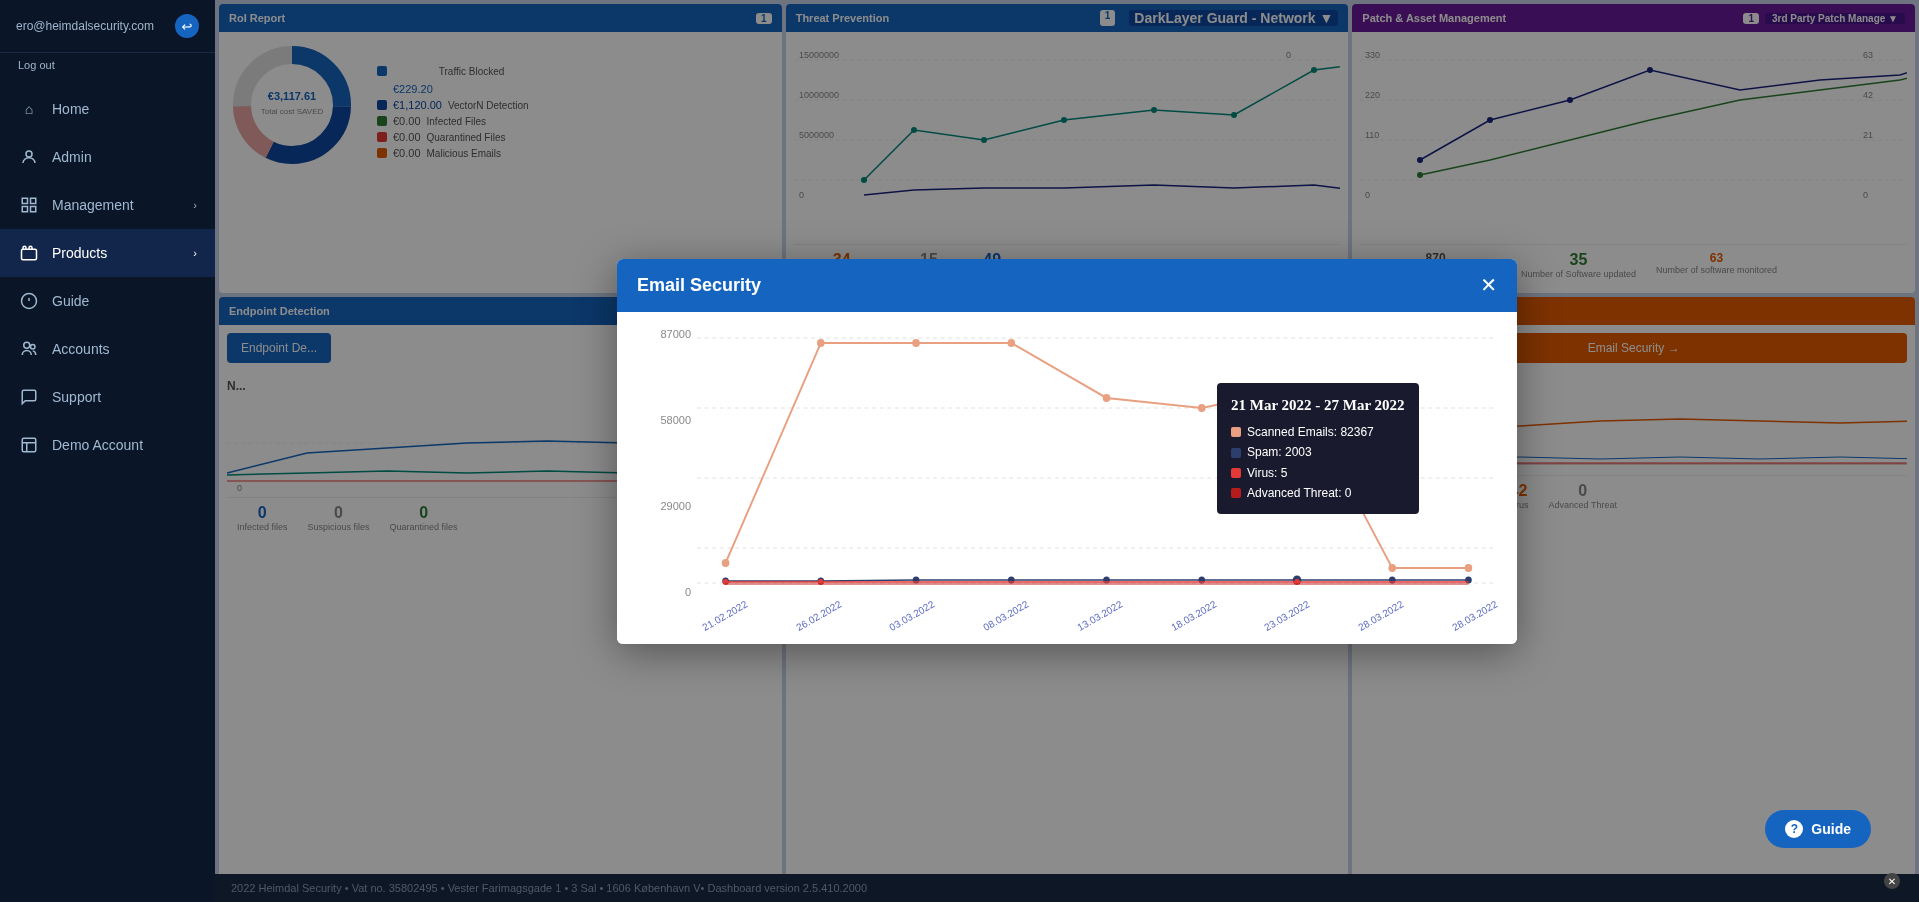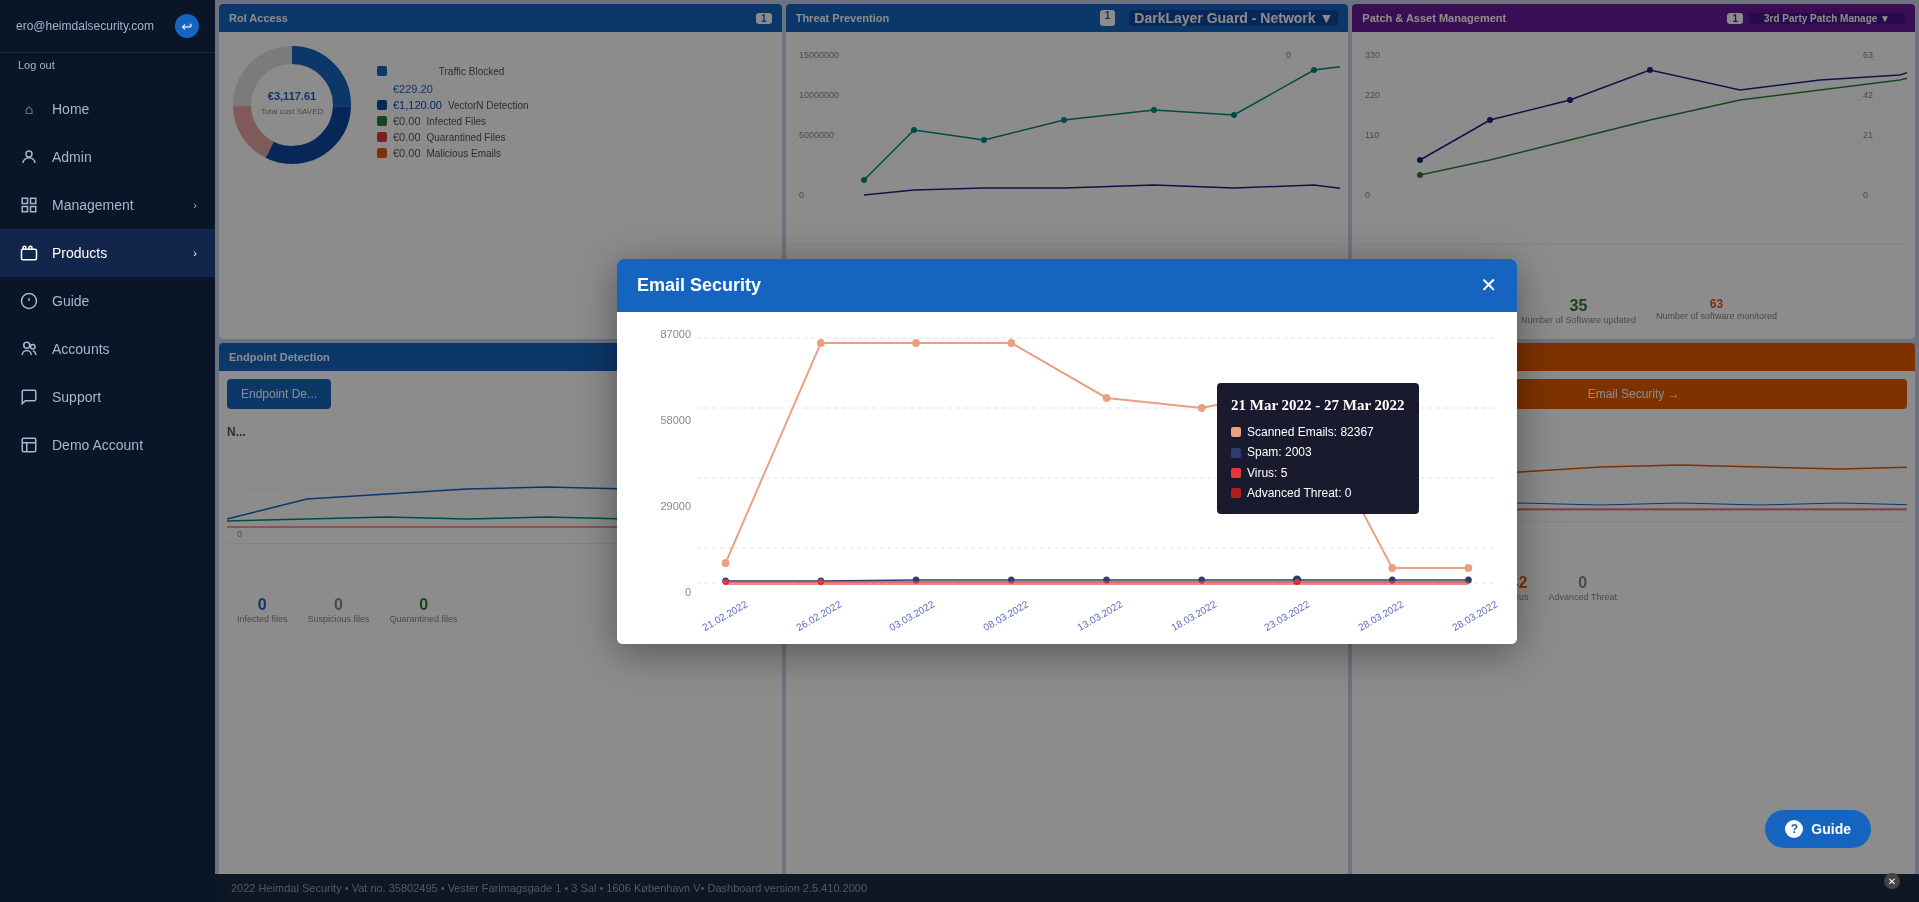--- a/index.html
+++ b/index.html
@@ -218,21 +218,21 @@
       height: calc(100% - 28px);
       position: relative;
     }
 
     .stats-footer {
       display: flex; gap: 20px;
       padding: 6px 10px;
       border-top: 1px solid #eee;
     }
     .stats-footer-item { text-align: center; }
-    .stats-footer-val { font-size: 16px; font-weight: 700; margin-top: 46px; }
+    .stats-footer-val { font-size: 16px; font-weight: 700; }
     .stats-footer-val.orange { color: #e65c00; }
     .stats-footer-val.blue { color: #1565c0; }
     .stats-footer-val.green { color: #2e7d32; }
     .stats-footer-label { font-size: 9px; color: #888; }
   </style>
 </head>
 <body>
 
 <div class="sidebar">
   <div class="sidebar-user">
@@ -322,21 +322,21 @@
       </span>
       <span class="label">Demo Account</span>
     </div>
   </div>
 </div>
 
 <div class="grid-bg">
 
   <div class="bg-card">
     <div class="bg-card-hdr blue">
-      <span>RoI Access</span>
+      <span>RoI Report</span>
       <span style="margin-left:auto;background:#fff;color:#1565c0;border-radius:3px;padding:0 5px;font-size:10px;">1</span>
     </div>
     <div class="bg-card-body">
       <div class="donut-container">
 
         <svg width="130" height="130" viewBox="0 0 130 130">
 
           <circle cx="65" cy="65" r="50" fill="none" stroke="#e0e0e0" stroke-width="18"></circle>
 
           <circle cx="65" cy="65" r="50" fill="none" stroke="#1565c0" stroke-width="18" stroke-dasharray="80 234" stroke-dashoffset="0" transform="rotate(-90 65 65)"></circle>
@@ -425,21 +425,21 @@
         </div>
       </div>
     </div>
   </div>
 
   <div class="bg-card">
     <div class="bg-card-hdr purple">
       <span>Patch &amp; Asset Management</span>
       <span style="margin-left:auto;display:flex;gap:6px;">
         <span style="background:#fff;color:#6a1b9a;border-radius:3px;padding:0 5px;font-size:10px;">1</span>
-        <span style="background:#4a148c;color:#fff;border-radius:3px;padding:0 15px;font-size:10px;">3rd Party Patch Manage ▼</span>
+        <span style="background:#4a148c;color:#fff;border-radius:3px;padding:0 7px;font-size:10px;">3rd Party Patch Manage ▼</span>
       </span>
     </div>
     <div class="bg-card-body">
       <svg width="100%" height="200">
         <line x1="0" y1="20" x2="100%" y2="20" stroke="#eee" stroke-width="1" stroke-dasharray="4,3"></line>
         <line x1="0" y1="60" x2="100%" y2="60" stroke="#eee" stroke-width="1" stroke-dasharray="4,3"></line>
         <line x1="0" y1="100" x2="100%" y2="100" stroke="#eee" stroke-width="1" stroke-dasharray="4,3"></line>
         <line x1="0" y1="140" x2="100%" y2="140" stroke="#eee" stroke-width="1" stroke-dasharray="4,3"></line>
 
         <text x="5" y="18" font-size="9" fill="#888">330</text>

